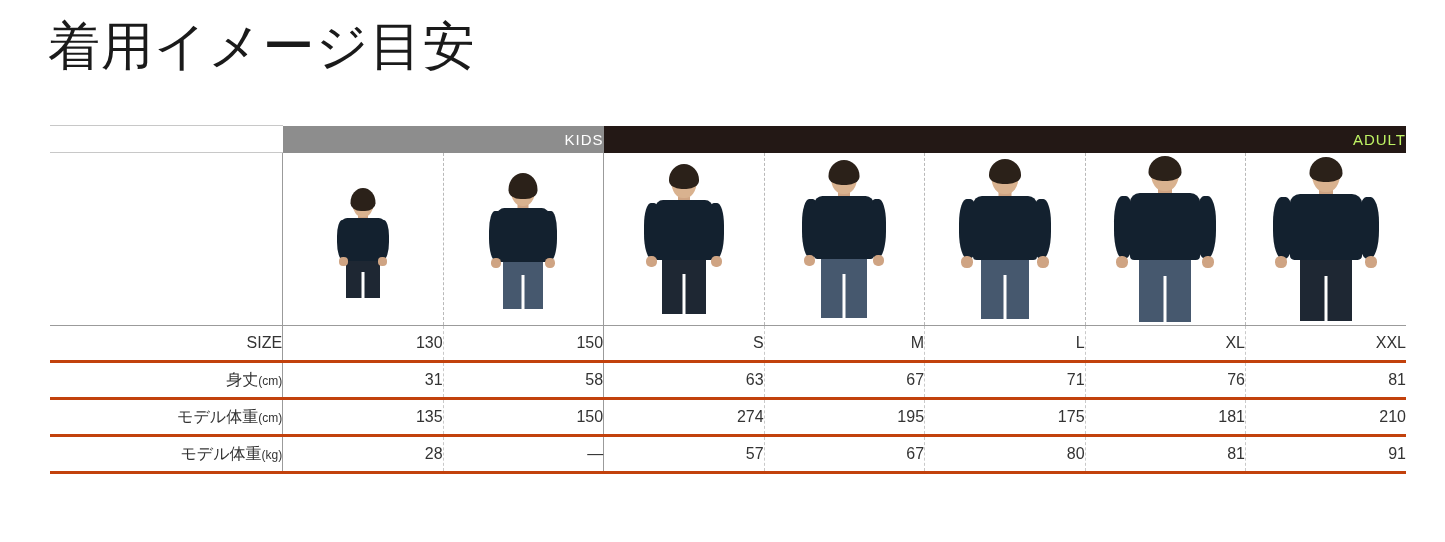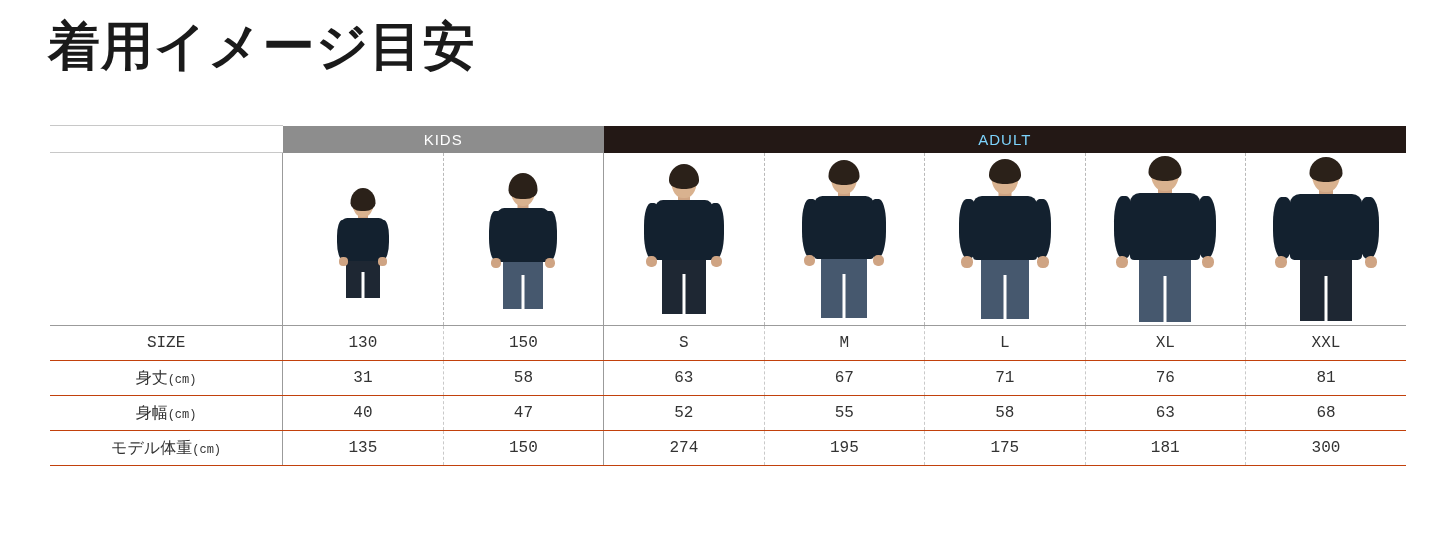--- a/index.html
+++ b/index.html
@@ -18,41 +18,41 @@
     position: relative;
     width: 1445px;
     height: 542px;
     background: #ffffff;
   }
   .title {
     position: absolute;
     left: 48px;
     top: 18px;
     font-size: 52px;
-    font-weight: bold;
+    font-weight: normal;
     letter-spacing: 1px;
     color: #1a1a1a;
     line-height: 1.1;
     white-space: nowrap;
   }
   .table-wrap {
     position: absolute;
     left: 50px;
     top: 125px;
     width: 1356px;
   }
   table.size-table {
     border-collapse: collapse;
     table-layout: fixed;
     width: 1356px;
     font-size: 15px;
   }
   table.size-table td {
     padding: 0;
-    text-align: center;
+    text-align: right;
     vertical-align: middle;
   }
   
   col.c-label { width: 232px; }
   col.c-size  { width: 160px; }
 
   
   .grp-blank {
     height: 26px;
     border-top: 1px solid #c8c8c8;
@@ -61,21 +61,21 @@
   }
   .grp-kids {
     background: #8d8d8d;
     color: #ffffff;
     font-size: 15px;
     height: 26px;
     letter-spacing: 1px;
   }
   .grp-adult {
     background: #231815;
-    color: #7dd3fc;
+    color: #bef264;
     font-size: 15px;
     height: 26px;
     letter-spacing: 1px;
   }
 
   
   .models-row td {
     height: 172px;
     border-bottom: 1px solid #9b9b9b;
     background: #ffffff;
@@ -86,24 +86,23 @@
   .models-row td.dash-sep {
     border-left: 1px dashed #b9b9b9;
   }
   .models-row td.solid-sep {
     border-left: 1px solid #9b9b9b;
   }
 
   
   .data-row td {
     height: 34px;
-    border-bottom: 1px solid #c2410c;
+    border-bottom: 3px solid #c2410c;
     font-size: 16px;
     color: #333333;
-    font-family: Liberation Mono, monospace;
   }
   .data-row td.lbl {
     border-right: 1px solid #9b9b9b;
     font-size: 16px;
   }
   .data-row td.dash-sep {
     border-left: 1px dashed #c9c9c9;
   }
   .data-row td.solid-sep {
     border-left: 1px solid #9b9b9b;
@@ -341,43 +340,43 @@
           </td>
           <td>31</td>
           <td class="dash-sep">58</td>
           <td class="solid-sep">63</td>
           <td class="dash-sep">67</td>
           <td class="dash-sep">71</td>
           <td class="dash-sep">76</td>
           <td class="dash-sep">81</td>
         </tr>
 
-        <tr class="data-row">
-          <td class="lbl">
-            <span class="row-label">身幅</span><span class="unit">(cm)</span>
-          </td>
-          <td>40</td>
-          <td class="dash-sep">47</td>
-          <td class="solid-sep">52</td>
-          <td class="dash-sep">55</td>
-          <td class="dash-sep">58</td>
-          <td class="dash-sep">63</td>
-          <td class="dash-sep">68</td>
-        </tr>
 
         <tr class="data-row">
           <td class="lbl">
             <span class="row-label">モデル体重</span><span class="unit">(cm)</span>
           </td>
           <td>135</td>
           <td class="dash-sep">150</td>
           <td class="solid-sep">274</td>
           <td class="dash-sep">195</td>
           <td class="dash-sep">175</td>
           <td class="dash-sep">181</td>
-          <td class="dash-sep">300</td>
-        </tr>
-
+          <td class="dash-sep">210</td>
+        </tr>
+
+        <tr class="data-row">
+          <td class="lbl">
+            <span class="row-label">モデル体重</span><span class="unit">(kg)</span>
+          </td>
+          <td>28</td>
+          <td class="dash-sep">—</td>
+          <td class="solid-sep">57</td>
+          <td class="dash-sep">67</td>
+          <td class="dash-sep">80</td>
+          <td class="dash-sep">81</td>
+          <td class="dash-sep">91</td>
+        </tr>
       </tbody>
     </table>
   </div>
 
 </div>
 
 </body></html>

